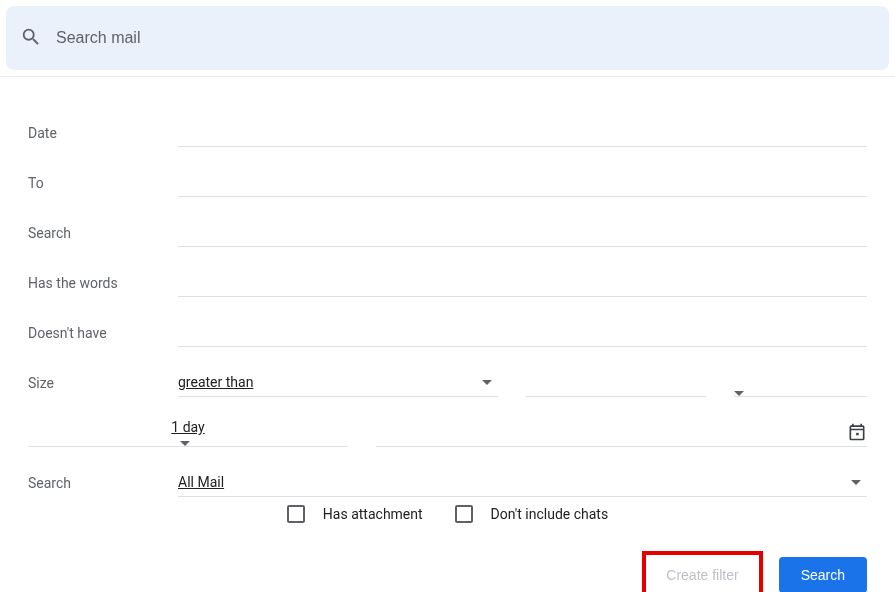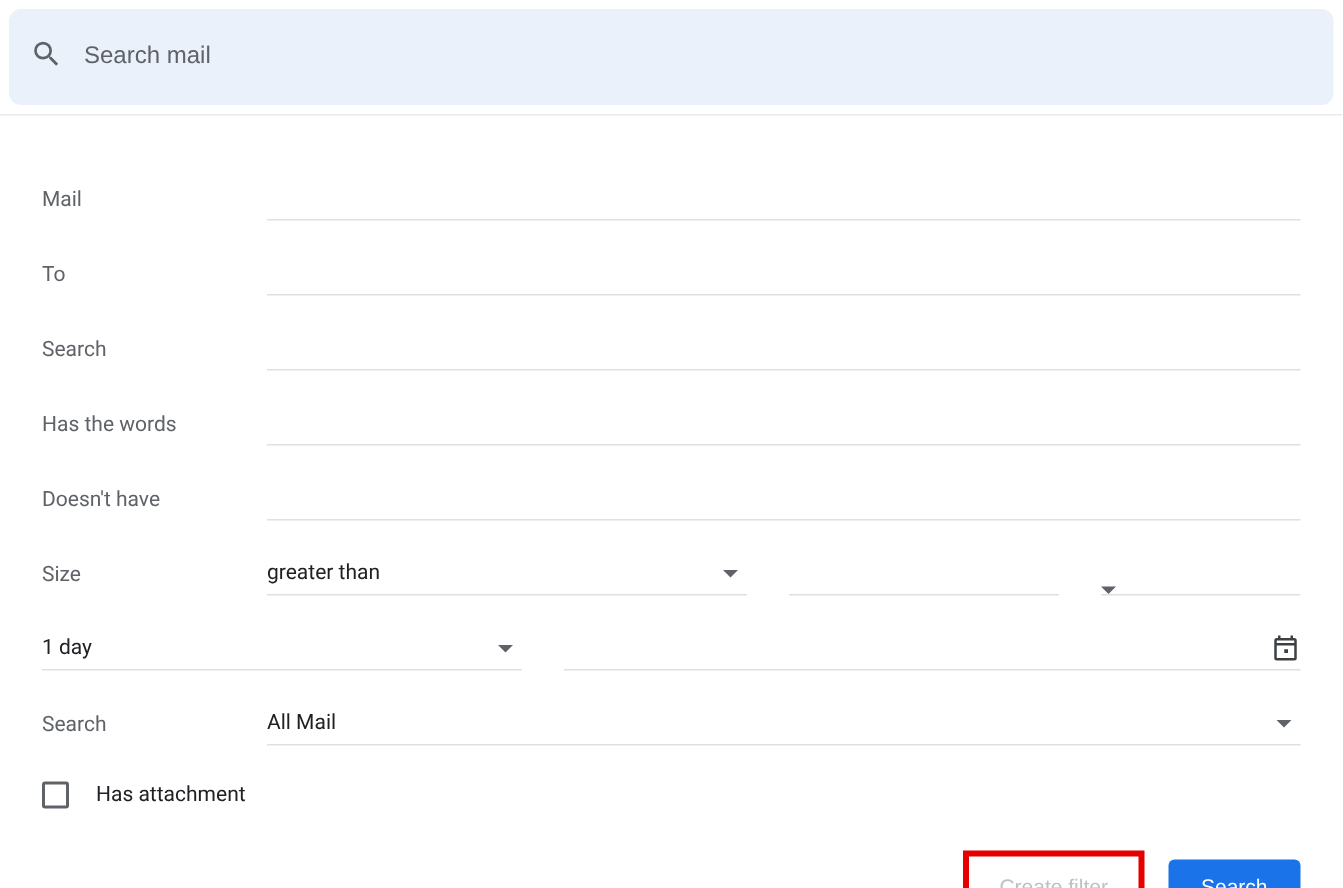--- a/index.html
+++ b/index.html
@@ -72,20 +72,21 @@
       position: relative;
       display: flex;
       align-items: center;
       border-bottom: 1px solid #e0e0e0;
     }
     .select-text {
       flex: 1;
       font-size: 14px;
       padding: 6px 0;
       color: #202124;
+      text-decoration: underline;
     }
     .caret {
       width: 0;
       height: 0;
       border-left: 5px solid transparent;
       border-right: 5px solid transparent;
       border-top: 5px solid #5f6368;
       margin-right: 6px;
     }
     .size-row .select-wrap {
@@ -94,20 +95,21 @@
     .size-row .num-field {
       width: 180px;
       margin-left: 28px;
     }
     .size-row .unit-wrap {
       flex: 1;
       margin-left: 28px;
     }
     .date-row .select-wrap {
       width: 320px;
+      flex-direction: column;
     }
     .date-row .date-field-wrap {
       flex: 1;
       margin-left: 28px;
       display: flex;
       align-items: flex-end;
       border-bottom: 1px solid #e0e0e0;
     }
     .date-row .date-input {
       flex: 1;
@@ -121,22 +123,23 @@
       width: 20px;
       height: 20px;
       margin-bottom: 4px;
     }
     .search-row .select-wrap {
       flex: 1;
     }
     .checks {
       display: flex;
       align-items: center;
-      margin-top: 24px;
+      margin-top: 8px;
       gap: 32px;
+      justify-content: center;
     }
     .check-item {
       display: flex;
       align-items: center;
       gap: 18px;
       color: #202124;
       font-size: 14px;
     }
     .checkbox {
       width: 18px;
@@ -184,21 +187,21 @@
         <path d="M15.5 14h-.79l-.28-.27A6.471 6.471 0 0016 9.5 6.5 6.5 0 109.5 16c1.61 0 3.09-.59 4.23-1.57l.27.28v.79l5 4.99L20.49 19l-4.99-5zm-6 0C7.01 14 5 11.99 5 9.5S7.01 5 9.5 5 14 7.01 14 9.5 11.99 14 9.5 14z"></path>
       </svg>
   </span>
   <input class="search-input" placeholder="Search mail" style="">
 </div>
 <div class="divider-top"></div>
 
 <div class="form-area">
 
   <div class="row">
-    <div class="label">Mail</div>
+    <div class="label">Date</div>
     <input class="field" style="">
   </div>
 
   <div class="row">
     <div class="label">To</div>
     <input class="field" style="">
   </div>
 
   <div class="row">
     <div class="label">Search</div>
@@ -249,20 +252,24 @@
       <div class="select-text">All Mail</div>
       <div class="caret"></div>
     </div>
   </div>
 
   <div class="checks">
     <div class="check-item">
       <div class="checkbox"></div>
       <span>Has attachment</span>
     </div>
+    <div class="check-item">
+      <div class="checkbox"></div>
+      <span>Don't include chats</span>
+    </div>
   </div>
 
   <div class="buttons">
     <div class="highlight-box">
       <button class="btn-create">Create filter</button>
     </div>
     <button class="btn-search">Search</button>
   </div>
 
 </div>

